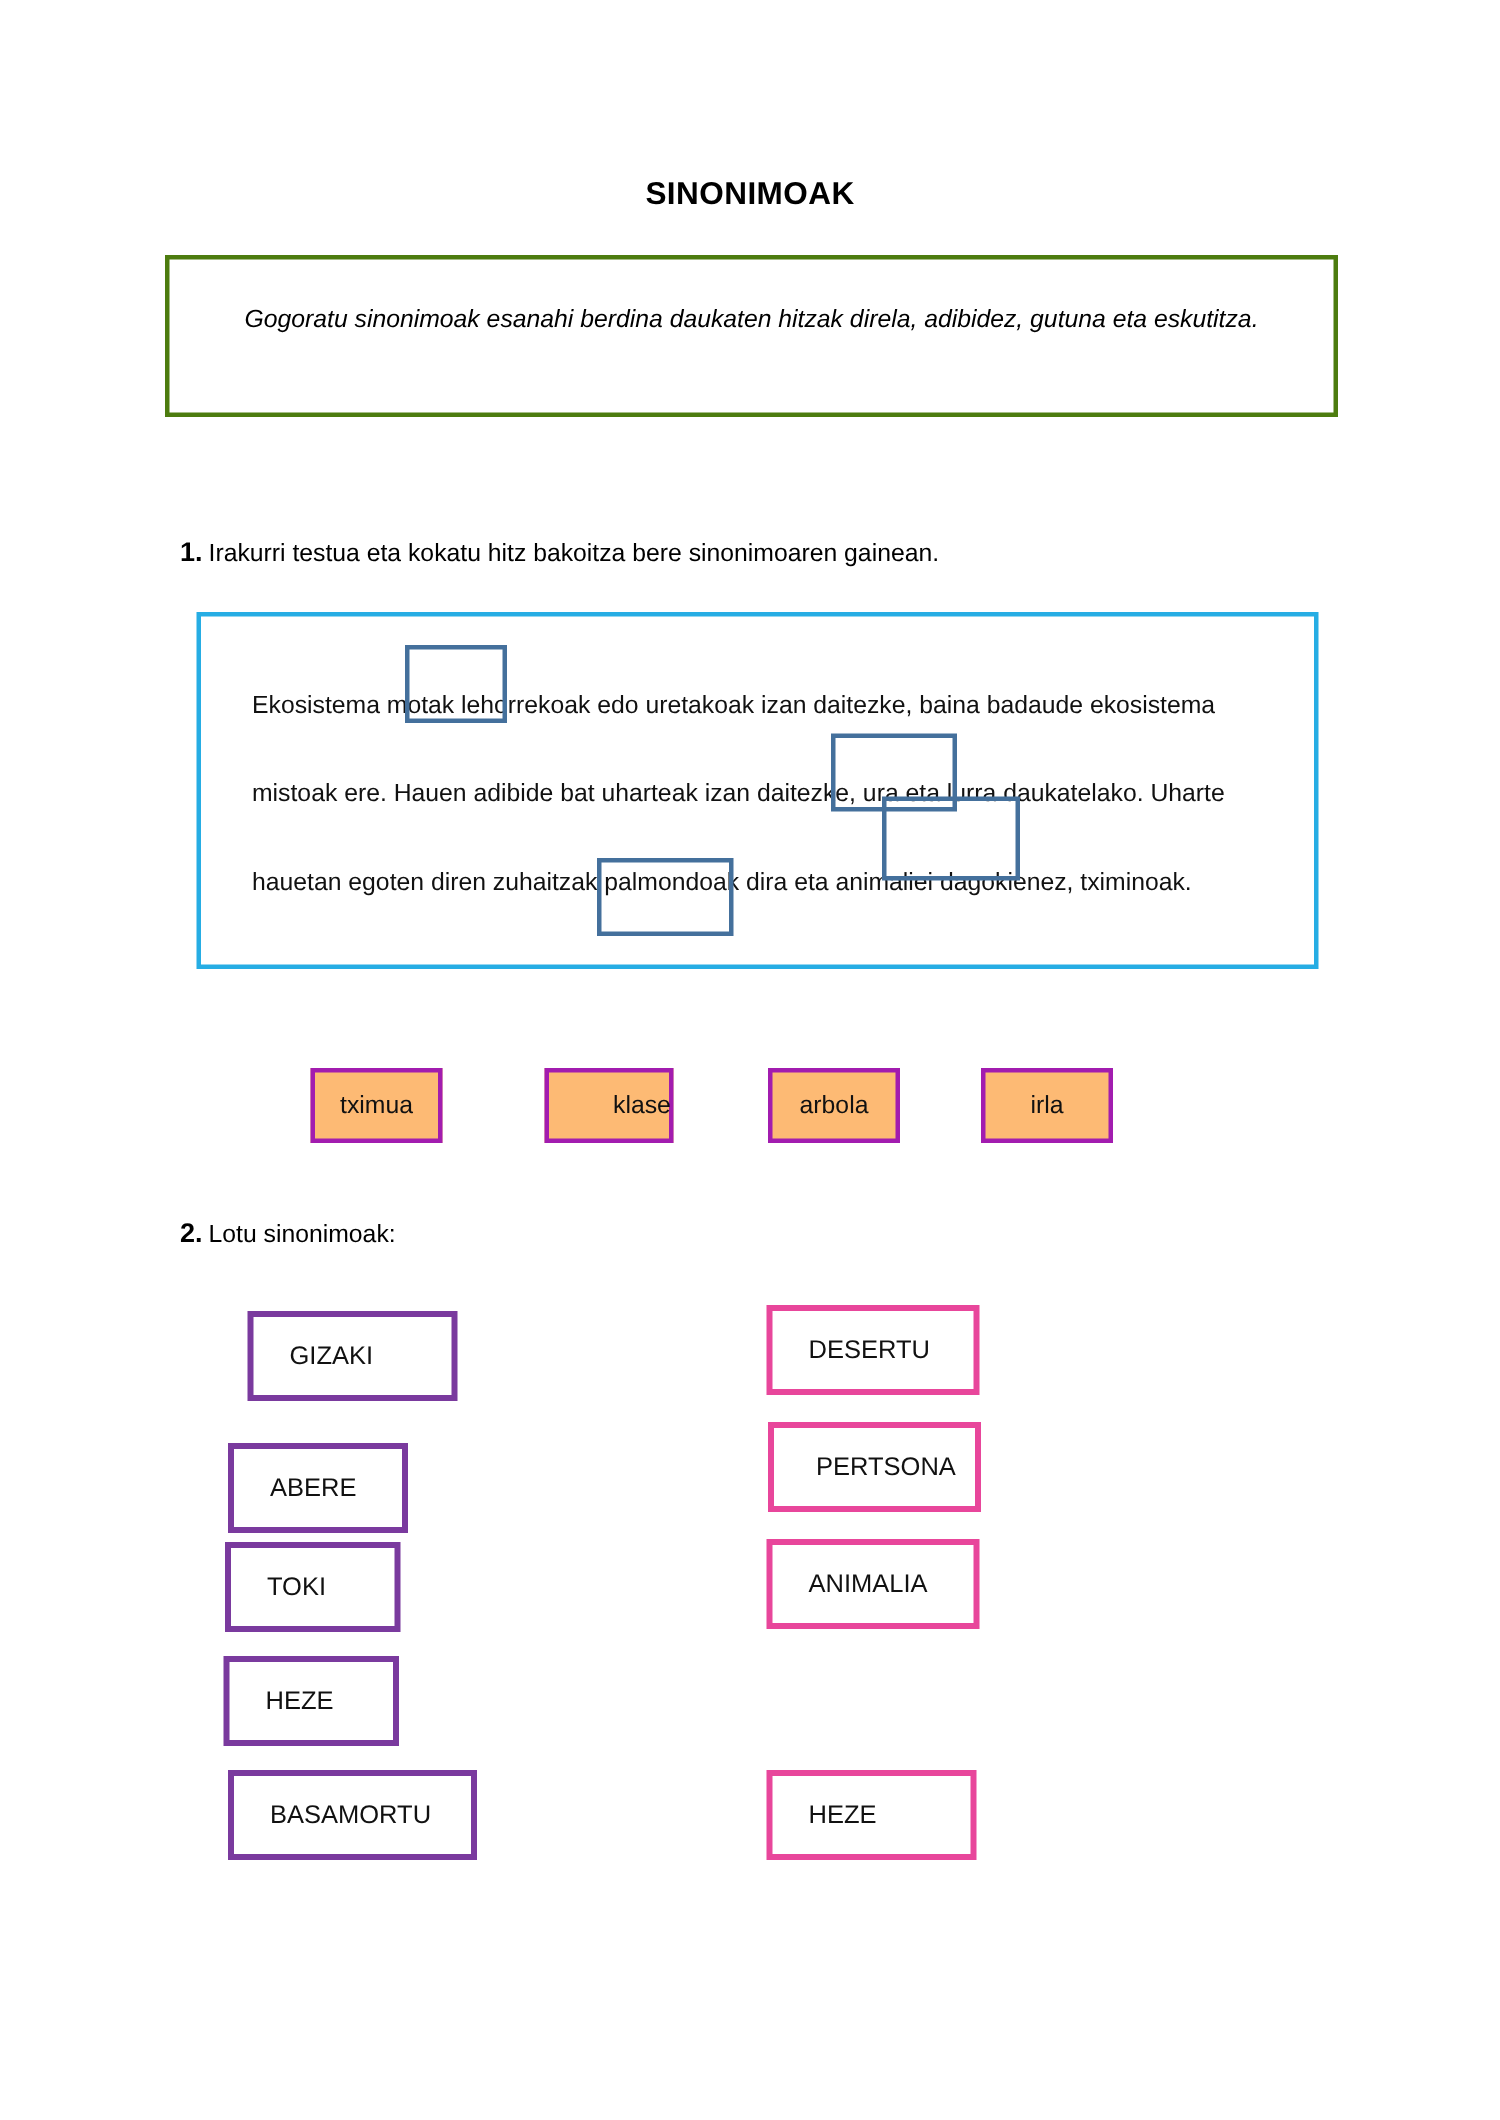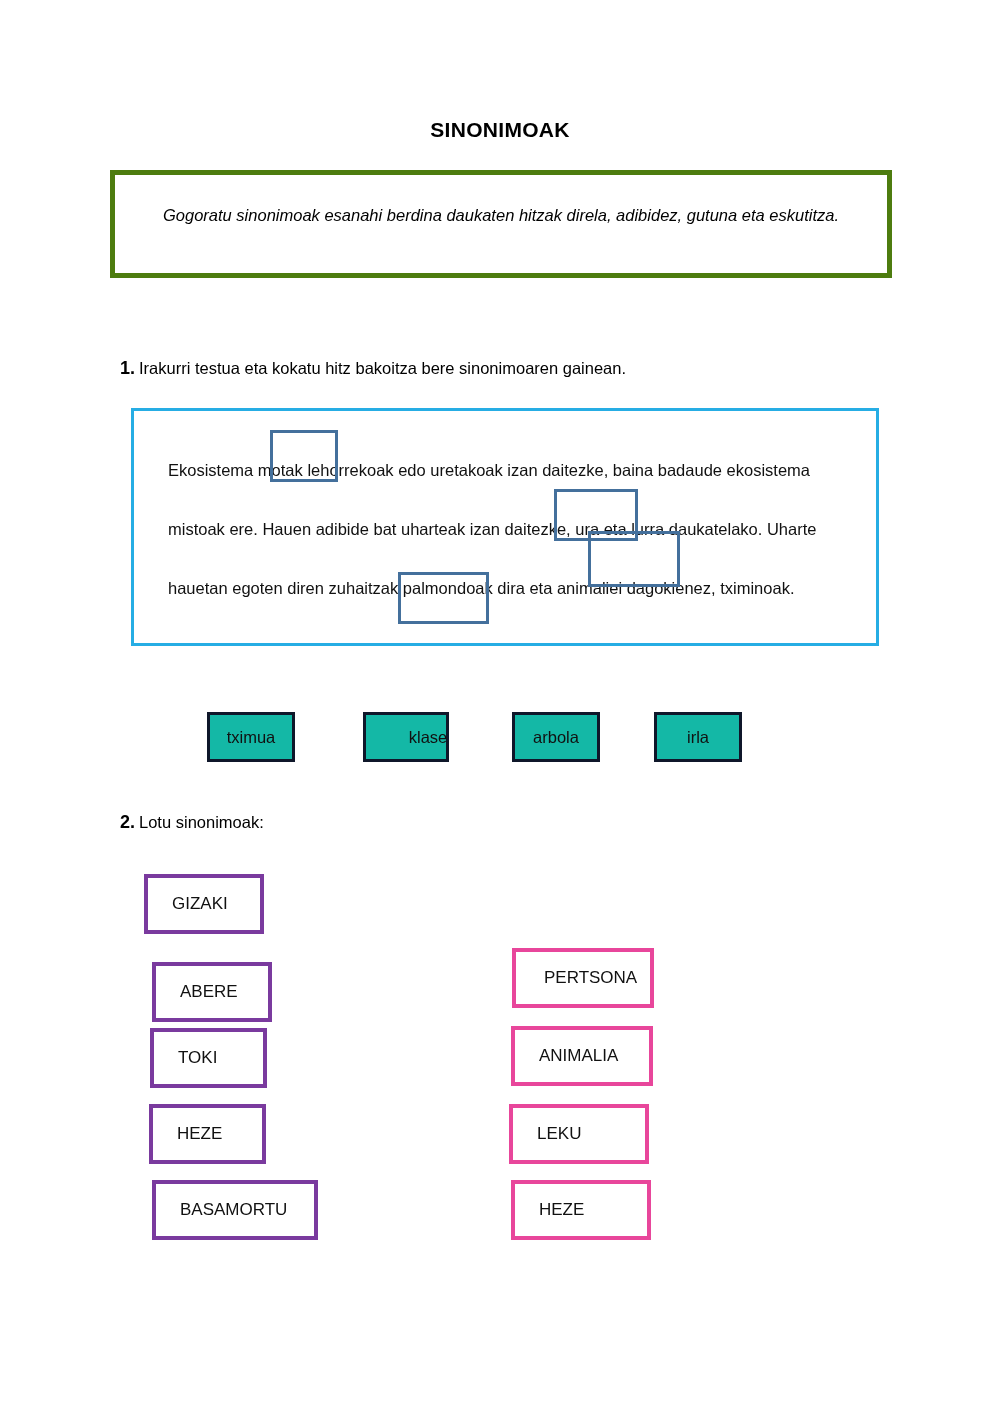--- a/index.html
+++ b/index.html
@@ -29,21 +29,21 @@
     letter-spacing: 0.3px;
   }
 
   
   .intro-box {
     position: absolute;
     top: 170px;
     left: 110px;
     width: 782px;
     height: 108px;
-    border: 5px solid #4d7c0f;
+    border: 3px solid #4d7c0f;
     background: #ffffff;
     padding: 18px 28px 0 28px;
   }
   .intro-text {
     font-style: italic;
     font-size: 16.5px;
     line-height: 44px;
     text-align: center;
   }
 
@@ -90,22 +90,22 @@
   #dz-uharteak  { top: 489px; left: 554px; width: 84px;  height: 52px; }
   #dz-zuhaitzak { top: 531px; left: 588px; width: 92px;  height: 56px; }
   #dz-tximinoak { top: 572px; left: 398px; width: 91px;  height: 52px; }
 
   
   .word-bank { position: absolute; top: 712px; left: 207px; width: 620px; height: 52px; }
   .word-chip {
     position: absolute;
     top: 0;
     height: 50px;
-    border: 3px solid #0f172a;
-    background: #14b8a6;
+    border: 3px solid #a21caf;
+    background: #fdba74;
     display: flex;
     align-items: center;
     justify-content: center;
     font-size: 16.5px;
     color: #111111;
   }
   .word-chip:nth-of-type(1) { left: 0px;   width: 88px; }
   .word-chip:nth-of-type(2) { left: 156px; width: 86px; padding-left: 44px; }
   .word-chip:nth-of-type(3) { left: 305px; width: 88px; }
   .word-chip:nth-of-type(4) { left: 447px; width: 88px; }
@@ -120,21 +120,21 @@
     font-size: 17px;
     color: #111111;
     background: #ffffff;
     padding-left: 24px;
     height: 60px;
   }
   .match-card.left  { border: 4px solid #7A3A9E; }
   .match-card.right { border: 4px solid #E8469B; }
 
   
-  #lc-0 { top: 4px;   left: 144px; width: 120px; }
+  #lc-0 { top: 4px;   left: 165px; width: 140px; }
   #lc-1 { top: 80px;  left: 152px; width: 120px; margin-top: 12px; }
   #lc-2 { top: 158px; left: 150px; width: 117px; }
   #lc-3 { top: 234px; left: 149px; width: 117px; }
   #lc-4 { top: 310px; left: 152px; width: 166px; }
 
   
   #rc-0 { top: 0px;   left: 511px; width: 142px; }
   #rc-1 { top: 78px;  left: 512px; width: 142px; padding-left: 28px; }
   #rc-2 { top: 156px; left: 511px; width: 142px; }
   #rc-3 { top: 234px; left: 509px; width: 140px; }
@@ -174,18 +174,18 @@
 </div>
 
 <div class="match-area">
 
   <div class="match-card left" id="lc-0">GIZAKI</div>
   <div class="match-card left" id="lc-1">ABERE</div>
   <div class="match-card left" id="lc-2">TOKI</div>
   <div class="match-card left" id="lc-3">HEZE</div>
   <div class="match-card left" id="lc-4">BASAMORTU</div>
 
+  <div class="match-card right" id="rc-0">DESERTU</div>
   <div class="match-card right" id="rc-1">PERTSONA</div>
   <div class="match-card right" id="rc-2">ANIMALIA</div>
-  <div class="match-card right" id="rc-3">LEKU</div>
   <div class="match-card right" id="rc-4">HEZE</div>
 
 </div>
 
 </body></html>

